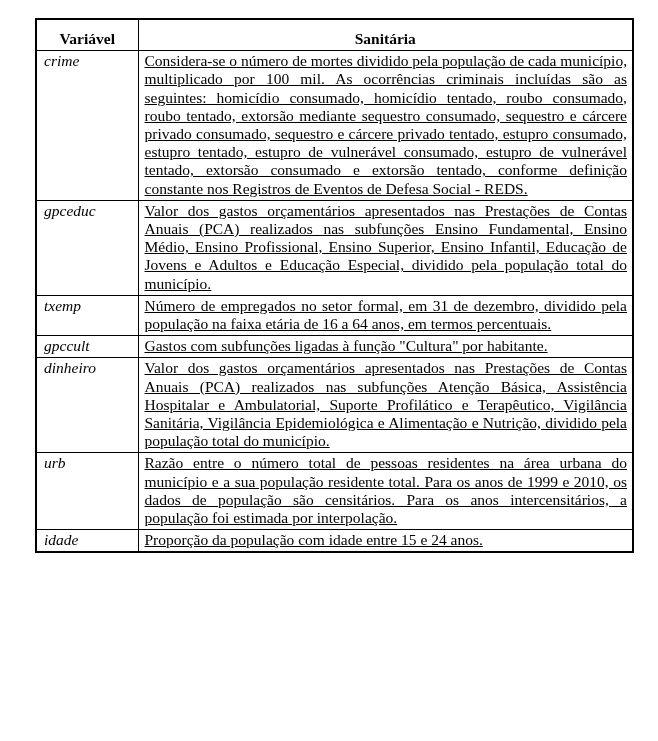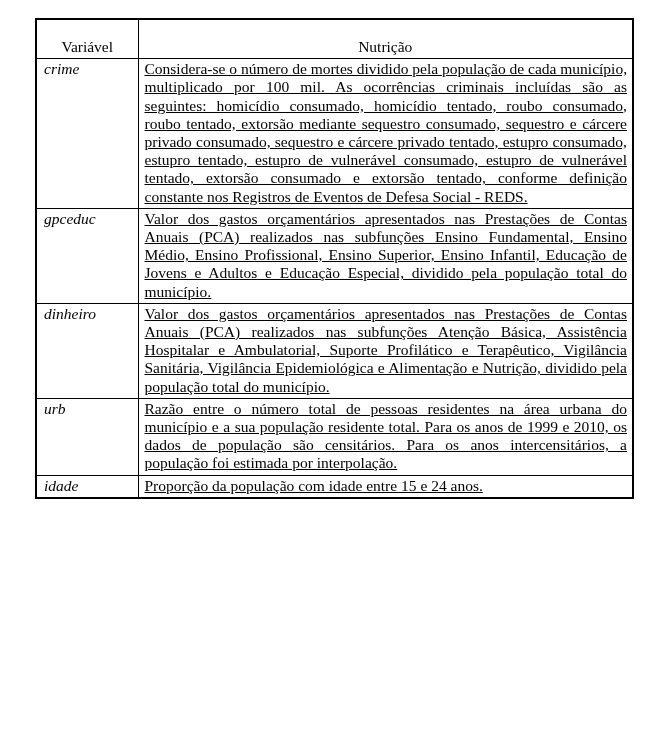--- a/index.html
+++ b/index.html
@@ -29,23 +29,23 @@
     line-height: 18.2px;
     color: #000000;
   }
   table.vars, table.vars th, table.vars td {
     border: 1px solid #000000;
   }
   table.vars {
     border: 2px solid #000000;
   }
   table.vars th {
-    font-weight: normal;
+    font-weight: bold;
     text-align: center;
-    padding: 18px 4px 2px 4px;
+    padding: 10px 4px 2px 4px;
     vertical-align: middle;
   }
   col.c-var { width: 102px; }
   col.c-desc { width: 495px; }
   td.var-cell {
     font-style: italic;
     vertical-align: top;
     text-align: left;
     padding: 1px 4px 2px 7px;
     margin-top: 24px;
@@ -65,31 +65,39 @@
 
 <div class="page">
   <table class="vars">
     <colgroup>
       <col class="c-var">
       <col class="c-desc">
     </colgroup>
     <thead>
       <tr>
         <th>Variável</th>
-        <th>Nutrição</th>
+        <th>Sanitária</th>
       </tr>
     </thead>
     <tbody>
       <tr>
         <td class="var-cell">crime</td>
         <td class="desc-cell"><span class="ital-lead"></span><span>Considera-se o número de mortes dividido pela população de cada município, multiplicado por 100 mil. As ocorrências criminais incluídas são as seguintes: homicídio consumado, homicídio tentado, roubo consumado, roubo tentado, extorsão mediante sequestro consumado, sequestro e cárcere privado consumado, sequestro e cárcere privado tentado, estupro consumado, estupro tentado, estupro de vulnerável consumado, estupro de vulnerável tentado, extorsão consumado e extorsão tentado, conforme definição constante nos Registros de Eventos de Defesa Social - REDS.</span></td>
       </tr>
       <tr>
         <td class="var-cell">gpceduc</td>
         <td class="desc-cell"><span class="ital-lead"></span><span>Valor dos gastos orçamentários apresentados nas Prestações de Contas Anuais (PCA) realizados nas subfunções Ensino Fundamental, Ensino Médio, Ensino Profissional, Ensino Superior, Ensino Infantil, Educação de Jovens e Adultos e Educação Especial, dividido pela população total do município.</span></td>
+      </tr>
+      <tr>
+        <td class="var-cell">txemp</td>
+        <td class="desc-cell"><span class="ital-lead"></span><span>Número de empregados no setor formal, em 31 de dezembro, dividido pela população na faixa etária de 16 a 64 anos, em termos percentuais.</span></td>
+      </tr>
+      <tr>
+        <td class="var-cell">gpccult</td>
+        <td class="desc-cell"><span class="ital-lead"></span><span>Gastos com subfunções ligadas à função "Cultura" por habitante.</span></td>
       </tr>
       <tr>
         <td class="var-cell">dinheiro</td>
         <td class="desc-cell"><span class="ital-lead"></span><span>Valor dos gastos orçamentários apresentados nas Prestações de Contas Anuais (PCA) realizados nas subfunções Atenção Básica, Assistência Hospitalar e Ambulatorial, Suporte Profilático e Terapêutico, Vigilância Sanitária, Vigilância Epidemiológica e Alimentação e Nutrição, dividido pela população total do município.</span></td>
       </tr>
       <tr>
         <td class="var-cell">urb</td>
         <td class="desc-cell"><span class="ital-lead"></span><span>Razão entre o número total de pessoas residentes na área urbana do município e a sua população residente total. Para os anos de 1999 e 2010, os dados de população são censitários. Para os anos intercensitários, a população foi estimada por interpolação.</span></td>
       </tr>
       <tr>

